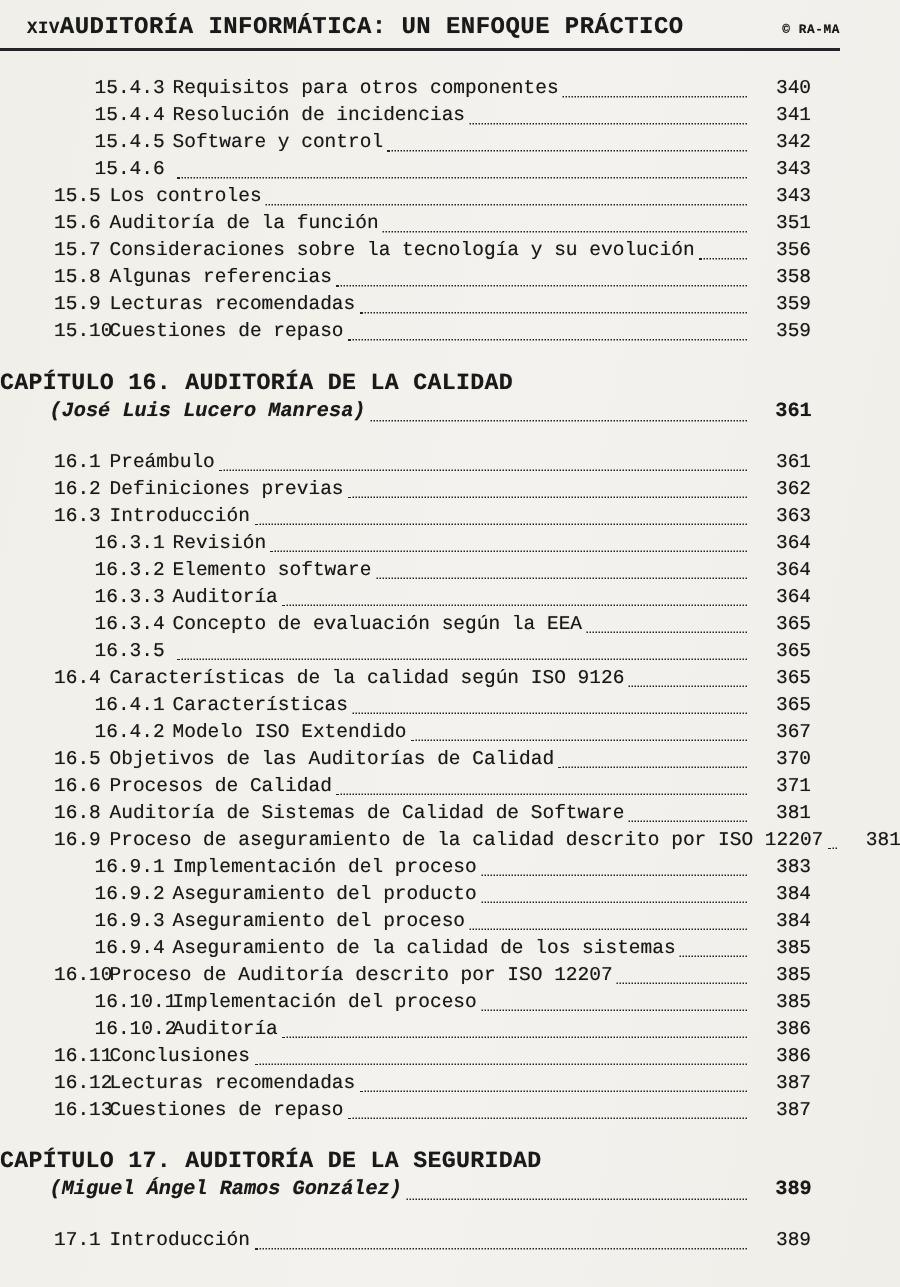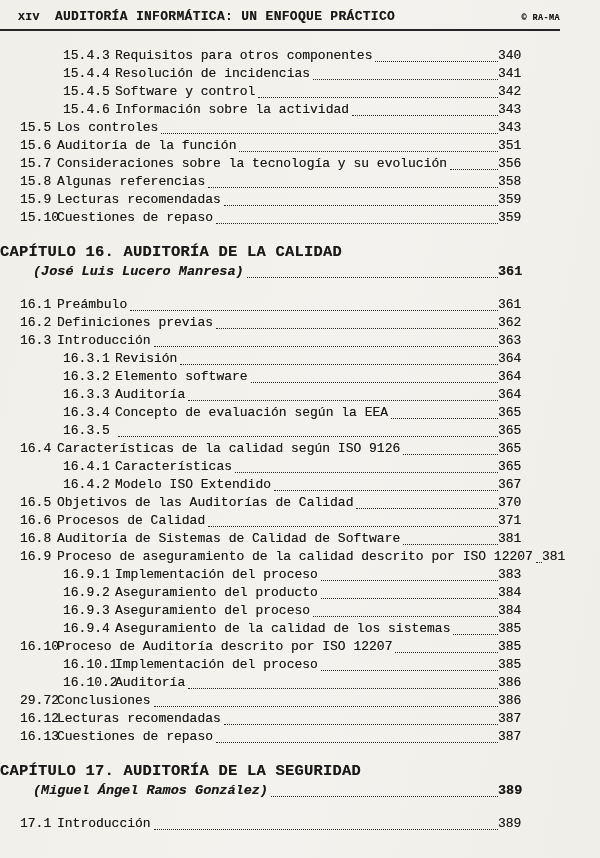--- a/index.html
+++ b/index.html
@@ -17,42 +17,42 @@
     color: #191919;
     text-shadow: 0 0 0.5px rgba(20,20,20,0.55);
   }
   
   .header {
     display: flex; align-items: baseline;
     padding: 0 0 5px 18px;
     border-bottom: 2px solid #24242a;
   }
   .folio { font-weight: 700; font-size: 11.5px; letter-spacing: 0.4px; }
-  .running-title { font-weight: 700; font-size: 13px; letter-spacing: 0.3px; margin-left: 15px; flex: 1; }
+  .running-title { font-weight: 700; font-size: 16px; letter-spacing: 0.3px; margin-left: 0; flex: 1; }
   .publisher { font-weight: 700; font-size: 8.5px; letter-spacing: 0.4px; }
   
   .sections { margin-top: 16px; }
   .row {
     display: flex;
     font-size: 13px;
     line-height: 18px;
     white-space: nowrap;
   }
-  .row.l1 { padding-left: 20px; }
+  .row.l1 { padding-left: 36px; }
   .row.l1 .num { width: 37px; flex: none; }
   .row.l2 { padding-left: 63px; }
   .row.l2 .num { width: 52px; flex: none; }
   .title-text { flex: none; }
   .leader {
     flex: 1 1 auto;
     min-width: 6px;
     border-bottom: 1.7px dotted #26262b;
     margin: 0 0 3.5px 3px;
   }
-  .page-num { flex: none; width: 62px; text-align: left; }
+  .page-num { flex: none; width: 62px; text-align: center; }
   
   .chapter { margin-top: 15px; }
   .chapter-heading {
     font-size: 15.5px; font-weight: 700;
     line-height: 20px; letter-spacing: 0.2px;
     white-space: nowrap;
   }
   .author-row {
     display: flex;
     padding-left: 33px;
@@ -88,21 +88,20 @@
           <span class="page-num">341</span>
         </div>
         <div class="row l2">
           <span class="num">15.4.5</span>
           <span class="title-text">Software y control</span>
           <span class="leader"></span>
           <span class="page-num">342</span>
         </div>
         <div class="row l2">
           <span class="num">15.4.6</span>
-          <span class="title-text">Información sobre la actividad</span>
           <span class="leader"></span>
           <span class="page-num">343</span>
         </div>
         <div class="row l1">
           <span class="num">15.5</span>
           <span class="title-text">Los controles</span>
           <span class="leader"></span>
           <span class="page-num">343</span>
         </div>
         <div class="row l1">
@@ -269,21 +268,21 @@
             <span class="leader"></span>
             <span class="page-num">385</span>
           </div>
           <div class="row l2">
             <span class="num">16.10.2</span>
             <span class="title-text">Auditoría</span>
             <span class="leader"></span>
             <span class="page-num">386</span>
           </div>
           <div class="row l1">
-            <span class="num">29.72</span>
+            <span class="num">16.11</span>
             <span class="title-text">Conclusiones</span>
             <span class="leader"></span>
             <span class="page-num">386</span>
           </div>
           <div class="row l1">
             <span class="num">16.12</span>
             <span class="title-text">Lecturas recomendadas</span>
             <span class="leader"></span>
             <span class="page-num">387</span>
           </div>

